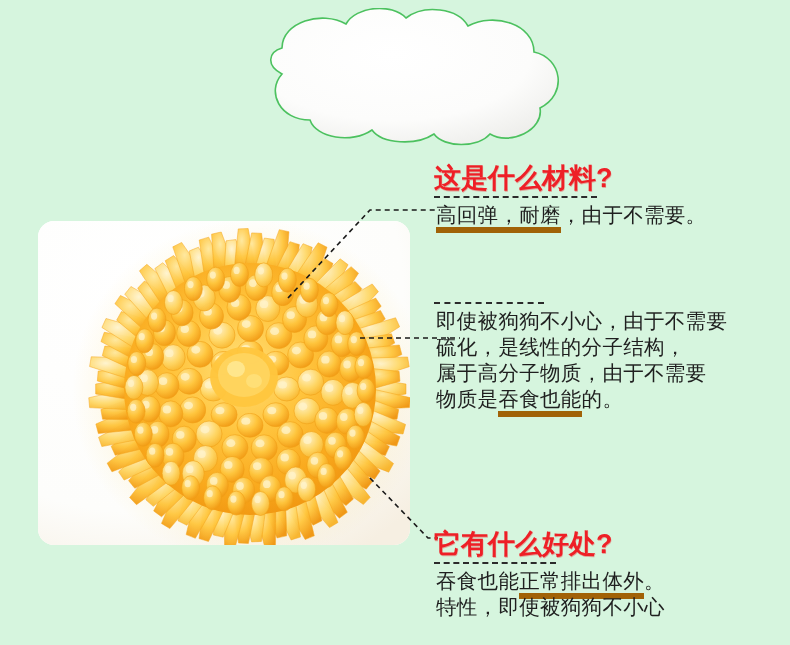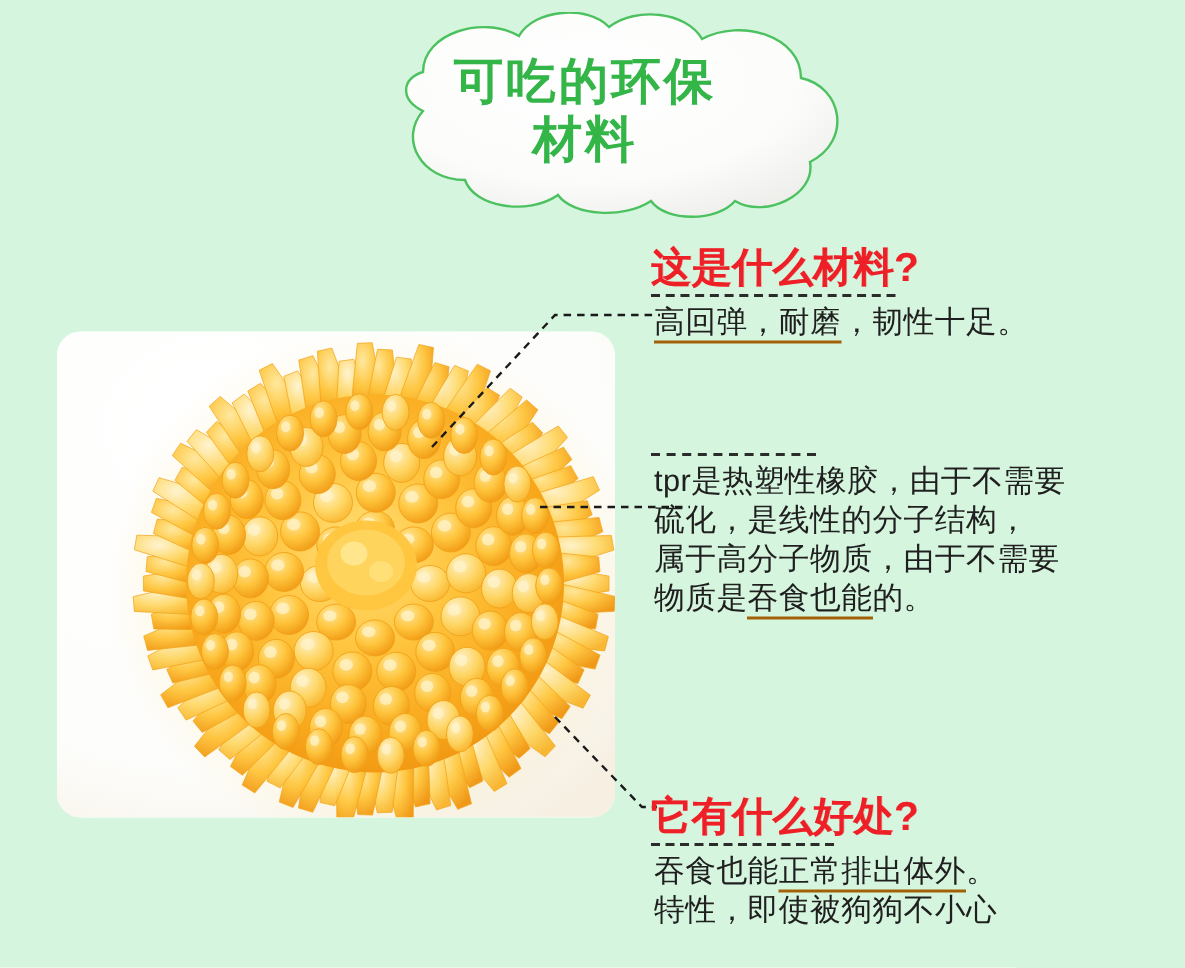--- a/index.html
+++ b/index.html
@@ -103,21 +103,21 @@
     color: #1f1f1f;
     font-size: 20.5px;
     line-height: 26px;
     letter-spacing: 0.3px;
   }
   .info-body .line {
     white-space: nowrap;
     display: block;
   }
   .ul-red {
-    border-bottom: 2px solid #a16207;
+    border-bottom: 6px solid #a16207;
     padding-bottom: 1px;
     text-align: center;
   }
 
   #block-1 { top: 163px; }
   #block-1 .heading-rule { width: 163px; }
   #block-2 { top: 299px; }
   #block-2 .heading-rule { width: 110px; }
   #block-3 { top: 529px; }
   #block-3 .heading-rule { width: 122px; }
@@ -142,22 +142,20 @@
                C 228 -4, 262 0, 272 18
                C 298 4, 338 16, 338 44
                C 366 50, 372 86, 344 100
                C 348 122, 314 138, 294 126
                C 282 140, 248 140, 238 126
                C 220 138, 186 136, 176 122
                C 156 136, 120 130, 114 112
                C 84 112, 70 84, 86 66
                C 70 58, 72 44, 86 40 Z" fill="url(#cloudGrad)" stroke="#4cc15f" stroke-width="1.6"></path>
     </svg>
-    <div id="cloud-title">可吃的环保
-材料</div>
   </div>
 
   <div id="product-card">
     <svg id="product-photo" viewBox="0 0 372 324">
       <defs>
         <radialGradient id="photoBg" cx="28%" cy="20%" r="100%">
           <stop offset="0%" stop-color="#ffffff"></stop>
           <stop offset="70%" stop-color="#fdfdfb"></stop>
           <stop offset="100%" stop-color="#f6efe2"></stop>
         </radialGradient>
@@ -804,28 +802,28 @@
   </svg>
 
   <svg class="connector" style="left:370px; top:478px; width:130px; height:80px;">
     <polyline points="0,0 58,60 68,60" fill="none" stroke="#1a1a1a" stroke-width="1.6" stroke-dasharray="5 4"></polyline>
   </svg>
 
   <div class="info-block" id="block-1">
     <div class="info-heading">这是什么材料?</div>
     <div class="heading-rule"></div>
     <div class="info-body">
-        <span class="line"><span class="ul-red">高回弹，耐磨</span><span>，韧性十足。</span></span>
+        <span class="line"><span class="ul-red">高回弹，耐磨</span><span>，由于不需要。</span></span>
       </div>
   </div>
 
   <div class="info-block" id="block-2">
     <div class="heading-rule"></div>
     <div class="info-body">
-        <span class="line"><span>tpr是热塑性橡胶，由于不需要</span></span>
+        <span class="line"><span>即使被狗狗不小心，由于不需要</span></span>
         <span class="line"><span>硫化，是线性的分子结构，</span></span>
         <span class="line"><span>属于高分子物质，由于不需要</span></span>
         <span class="line"><span>物质是</span><span class="ul-red">吞食也能</span><span>的。</span></span>
       </div>
   </div>
 
   <div class="info-block" id="block-3">
     <div class="info-heading">它有什么好处?</div>
     <div class="heading-rule"></div>
     <div class="info-body">

